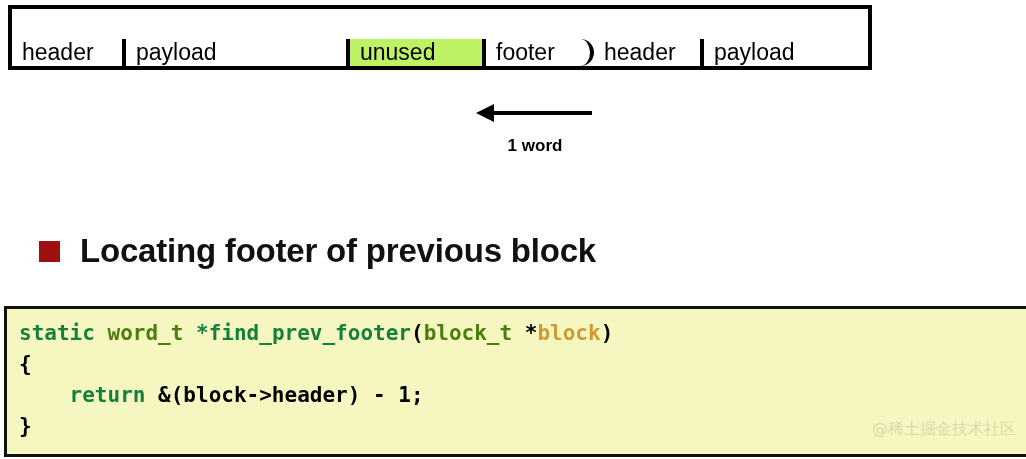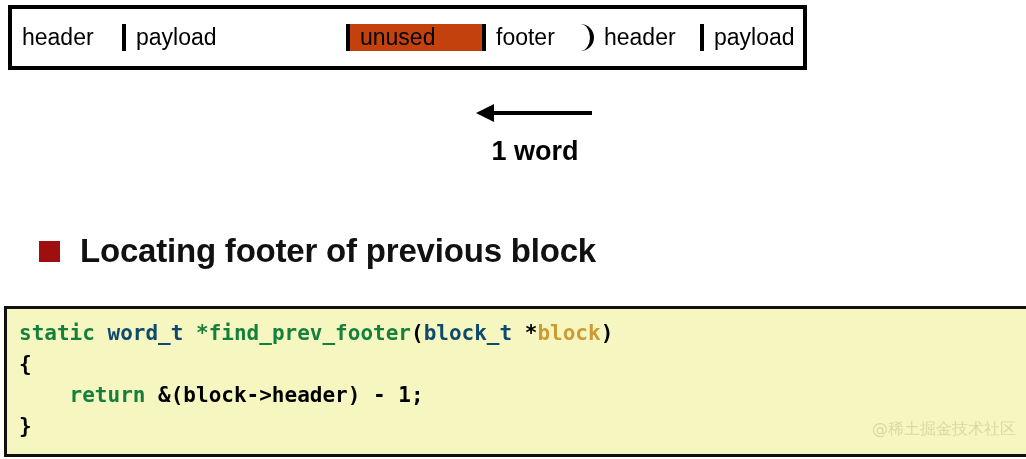--- a/index.html
+++ b/index.html
@@ -14,46 +14,46 @@
     overflow: hidden;
     font-family: "Liberation Sans", sans-serif;
     -webkit-font-smoothing: antialiased;
   }
 
   
   #block-diagram {
     position: absolute;
     left: 8px;
     top: 5px;
-    width: 799px;
+    width: 864px;
     height: 65px;
     box-sizing: border-box;
     border: 4px solid #000000;
     background: #ffffff;
     display: flex;
-    align-items: center;
+    align-items: flex-end;
   }
   .diagram-cell {
     box-sizing: border-box;
     display: flex;
     align-items: center;
     background: #ffffff;
     border-right: 4px solid #000000;
     padding-left: 10px;
     font-size: 23px;
     color: #000000;
     font-family: "Liberation Sans", sans-serif;
     white-space: nowrap;
     overflow: hidden;
   }
   .diagram-cell:last-child {
     border-right: none;
   }
   .diagram-cell.shaded {
-    background: #c2410c;
+    background: #bef264;
   }
 
   
   #word-arrow-group {
     position: absolute;
     left: 470px;
     top: 98px;
     width: 135px;
     height: 80px;
   }
@@ -63,21 +63,21 @@
     top: 0;
     width: 130px;
     height: 30px;
   }
   #word-caption {
     position: absolute;
     left: 0;
     top: 38px;
     width: 130px;
     text-align: center;
-    font-size: 27px;
+    font-size: 17px;
     font-weight: bold;
     color: #000000;
     font-family: "Liberation Sans", sans-serif;
     white-space: nowrap;
   }
 
   
   #heading-row {
     position: absolute;
     left: 0px;
@@ -122,21 +122,21 @@
     padding: 9px 0 0 12px;
     font-family: "DejaVu Sans Mono", monospace;
     font-size: 21px;
     font-weight: bold;
     line-height: 31px;
     color: #000000;
     white-space: pre;
   }
   .code-line { display: block; white-space: pre; }
   .tok-kw      { color: #15803d; margin-top: 13px; }
-  .tok-type    { color: #0c4a6e; }
+  .tok-type    { color: #4d7c0f; }
   .tok-fn      { color: #15803d; }
   .tok-var     { color: #cd9b33; }
   .tok-plain   { color: #000000; }
 
   #code-watermark {
     position: absolute;
     right: 14px;
     bottom: 14px;
     font-size: 16px;
     color: #d9d9a8;

